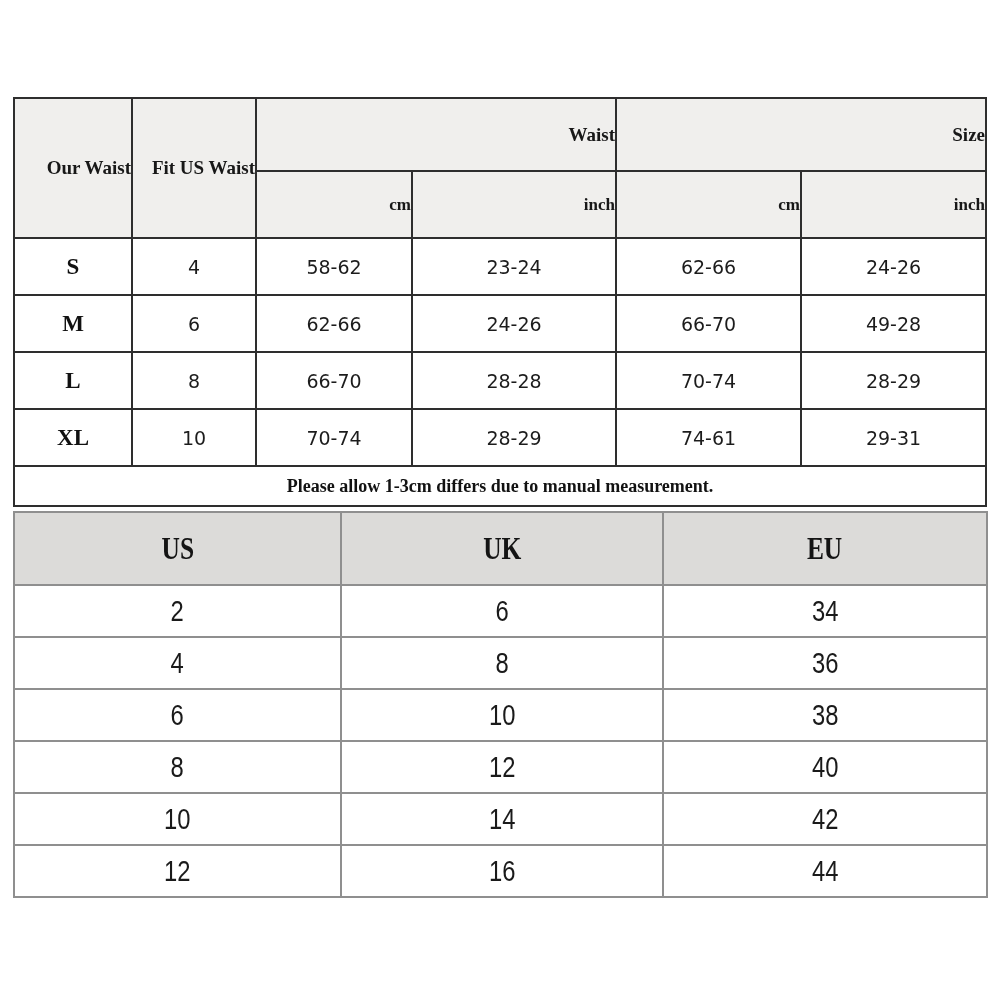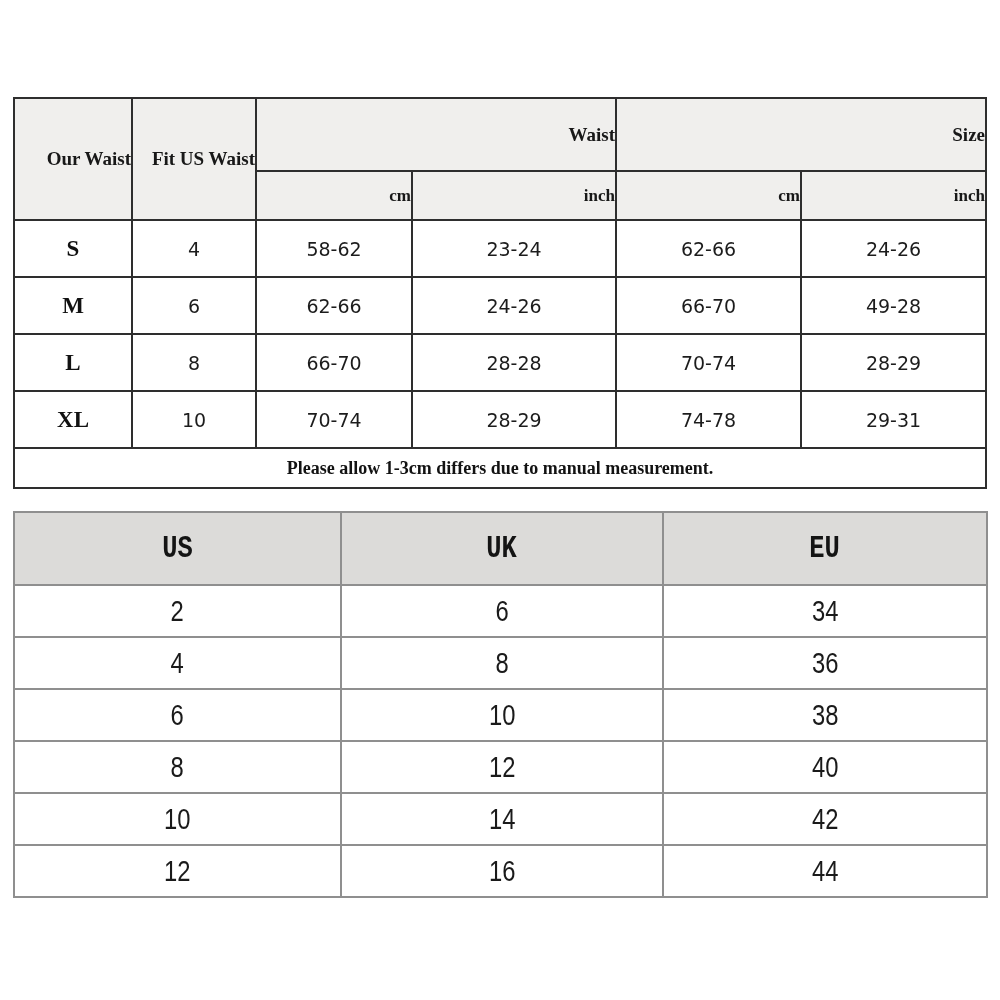--- a/index.html
+++ b/index.html
@@ -27,21 +27,21 @@
   table.size-chart th {
     background: #f0efed;
     font-family: "Liberation Serif", serif;
     font-weight: bold;
     font-size: 19px;
     color: #181818;
     text-align: right;
   }
   table.size-chart th.sub { font-size: 17px; }
   tr.hdr-1 { height: 73px; }
-  tr.hdr-2 { height: 49px; border-radius: 26px; }
+  tr.hdr-2 { height: 67px; border-radius: 26px; }
   tr.data-row { height: 57px; }
   tr.note-row { height: 40px; }
   td.size-letter {
     font-family: "Liberation Serif", serif;
     font-weight: bold;
     font-size: 23px;
   }
   td.num {
     font-family: "DejaVu Sans", sans-serif;
     font-size: 19px;
@@ -63,21 +63,21 @@
     border: 2px solid #5f5f5f;
   }
   table.conv-chart td, table.conv-chart th {
     border: 2px solid #8f8f8f;
     text-align: center;
     vertical-align: middle;
   }
   table.conv-chart th {
     background: #dcdbd9;
     height: 73px;
-    font-family: Liberation Mono, monospace;
+    font-family: Liberation Serif, serif;
     font-weight: bold;
     font-size: 31px;
     color: #141414;
   }
   table.conv-chart td {
     background: #ffffff;
     height: 52px;
     font-family: "Liberation Sans", sans-serif;
     font-size: 29px;
     font-weight: 400;
@@ -134,21 +134,21 @@
       <td class="num">66-70</td>
       <td class="num">28-28</td>
       <td class="num">70-74</td>
       <td class="num">28-29</td>
     </tr>
     <tr class="data-row">
       <td class="size-letter">XL</td>
       <td class="num">10</td>
       <td class="num">70-74</td>
       <td class="num">28-29</td>
-      <td class="num">74-78</td>
+      <td class="num">74-61</td>
       <td class="num">29-31</td>
     </tr>
     <tr class="note-row">
       <td colspan="6" class="note-cell">Please allow 1-3cm differs due to manual measurement.</td>
     </tr>
   </tbody>
     </table>
 
   <table class="conv-chart">
     <colgroup>

